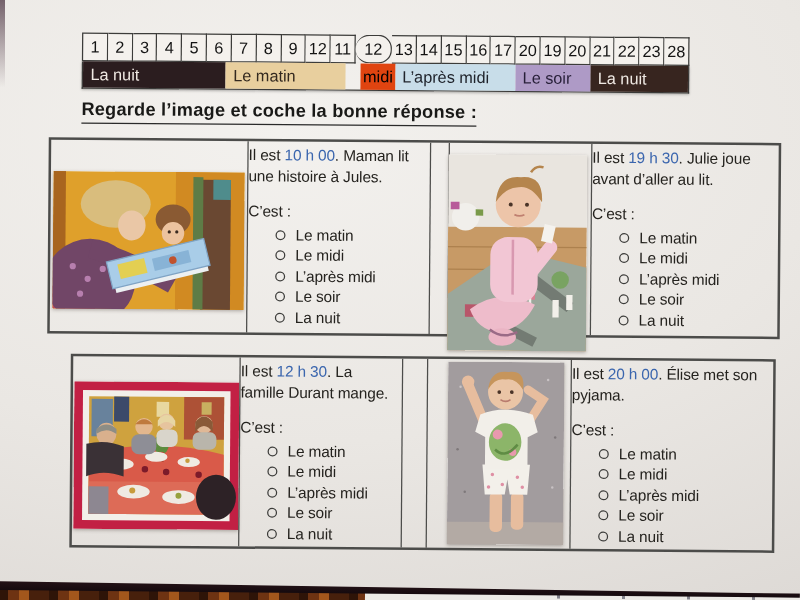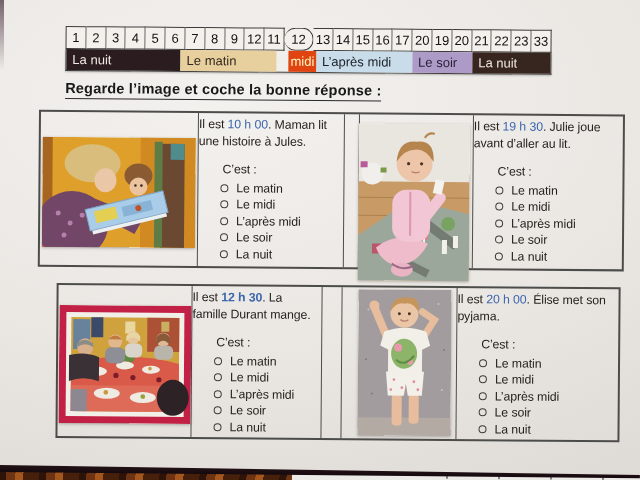--- a/index.html
+++ b/index.html
@@ -43,21 +43,21 @@
   .tbl-top{left:38px;top:112px;width:582px;height:153px;}
   .tbl-bottom{left:57px;top:285px;width:560px;height:151px;}
   .vline{position:absolute;top:0;bottom:0;width:1px;background:#4c4c4a;}
 
   
   .cardtext{position:absolute;font-size:12.3px;line-height:16.5px;letter-spacing:-.1px;color:#25231f;}
   .ct1{left:198px;top:117px;width:150px;}
   .ct2{left:473px;top:117px;width:148px;}
   .ct3{left:193px;top:290px;width:124px;}
   .ct4{left:458px;top:290px;width:156px;}
-  .cest{margin-top:12px;padding-left:24px;}
+  .cest{margin-top:12px;}
   .opts{margin-top:2px;}
   .opt{display:flex;align-items:center;height:16.5px;}
   .bullet{width:6px;height:6px;border:1.3px solid #3c3c3a;border-radius:50%;margin:0 8px 0 22px;flex:none;background:transparent;}
 
   
   .photo{position:absolute;box-shadow:0 1px 3px rgba(60,50,40,.35);}
   .photo svg{display:block;width:100%;height:100%;}
   .ph1{left:42px;top:139px;width:153px;height:110px;}
   .ph2{left:358px;top:123px;width:111px;height:157px;}
   .ph3{left:60px;top:307px;width:132px;height:118px;}
@@ -95,26 +95,26 @@
           <div class="hour">14</div>
           <div class="hour">15</div>
           <div class="hour">16</div>
           <div class="hour">17</div>
           <div class="hour">20</div>
           <div class="hour">19</div>
           <div class="hour">20</div>
           <div class="hour">21</div>
           <div class="hour">22</div>
           <div class="hour">23</div>
-          <div class="hour">33</div>
+          <div class="hour">28</div>
         </div>
         <div class="band">
           <div class="seg f6" style="background: rgb(43, 29, 31); color: rgb(239, 233, 227);">La nuit</div>
           <div class="seg f5" style="background: rgb(232, 207, 158); color: rgb(51, 41, 31);">Le matin</div>
-          <div class="seg f15 mid" style="background: rgb(224, 68, 16); color: #fef9c3; margin-left: 12px;">midi</div>
+          <div class="seg f15 mid" style="background: rgb(224, 68, 16); color: #000000; margin-left: 12px;">midi</div>
           <div class="seg f5" style="background: rgb(200, 221, 233); color: rgb(32, 36, 44);">L’après midi</div>
           <div class="seg f3" style="background: rgb(174, 154, 198); color: rgb(39, 31, 56);">Le soir</div>
           <div class="seg f4" style="background: rgb(55, 37, 31); color: rgb(239, 233, 227);">La nuit</div>
         </div>
       </div>
 
       <div class="instruction">Regarde l’image et coche la bonne réponse :</div>
 
       <div class="tbl tbl-top">
         <div class="vline" style="left:157px"></div>
@@ -323,21 +323,21 @@
             </div>
           <div class="opt">
               <span class="bullet"></span>
               <span>La nuit</span>
             </div>
         </div>
       </div>
 
       <div class="cardtext ct3">
         <div>
-          <span>Il est </span><span style="color: rgb(59, 102, 174); font-weight: bold;">12 h 30</span><span>. La famille Durant mange.</span>
+          <span>Il est </span><span style="color: rgb(59, 102, 174);">12 h 30</span><span>. La famille Durant mange.</span>
         </div>
         <div class="cest">C’est :</div>
         <div class="opts">
           <div class="opt">
               <span class="bullet"></span>
               <span>Le matin</span>
             </div>
           <div class="opt">
               <span class="bullet"></span>
               <span>Le midi</span>

